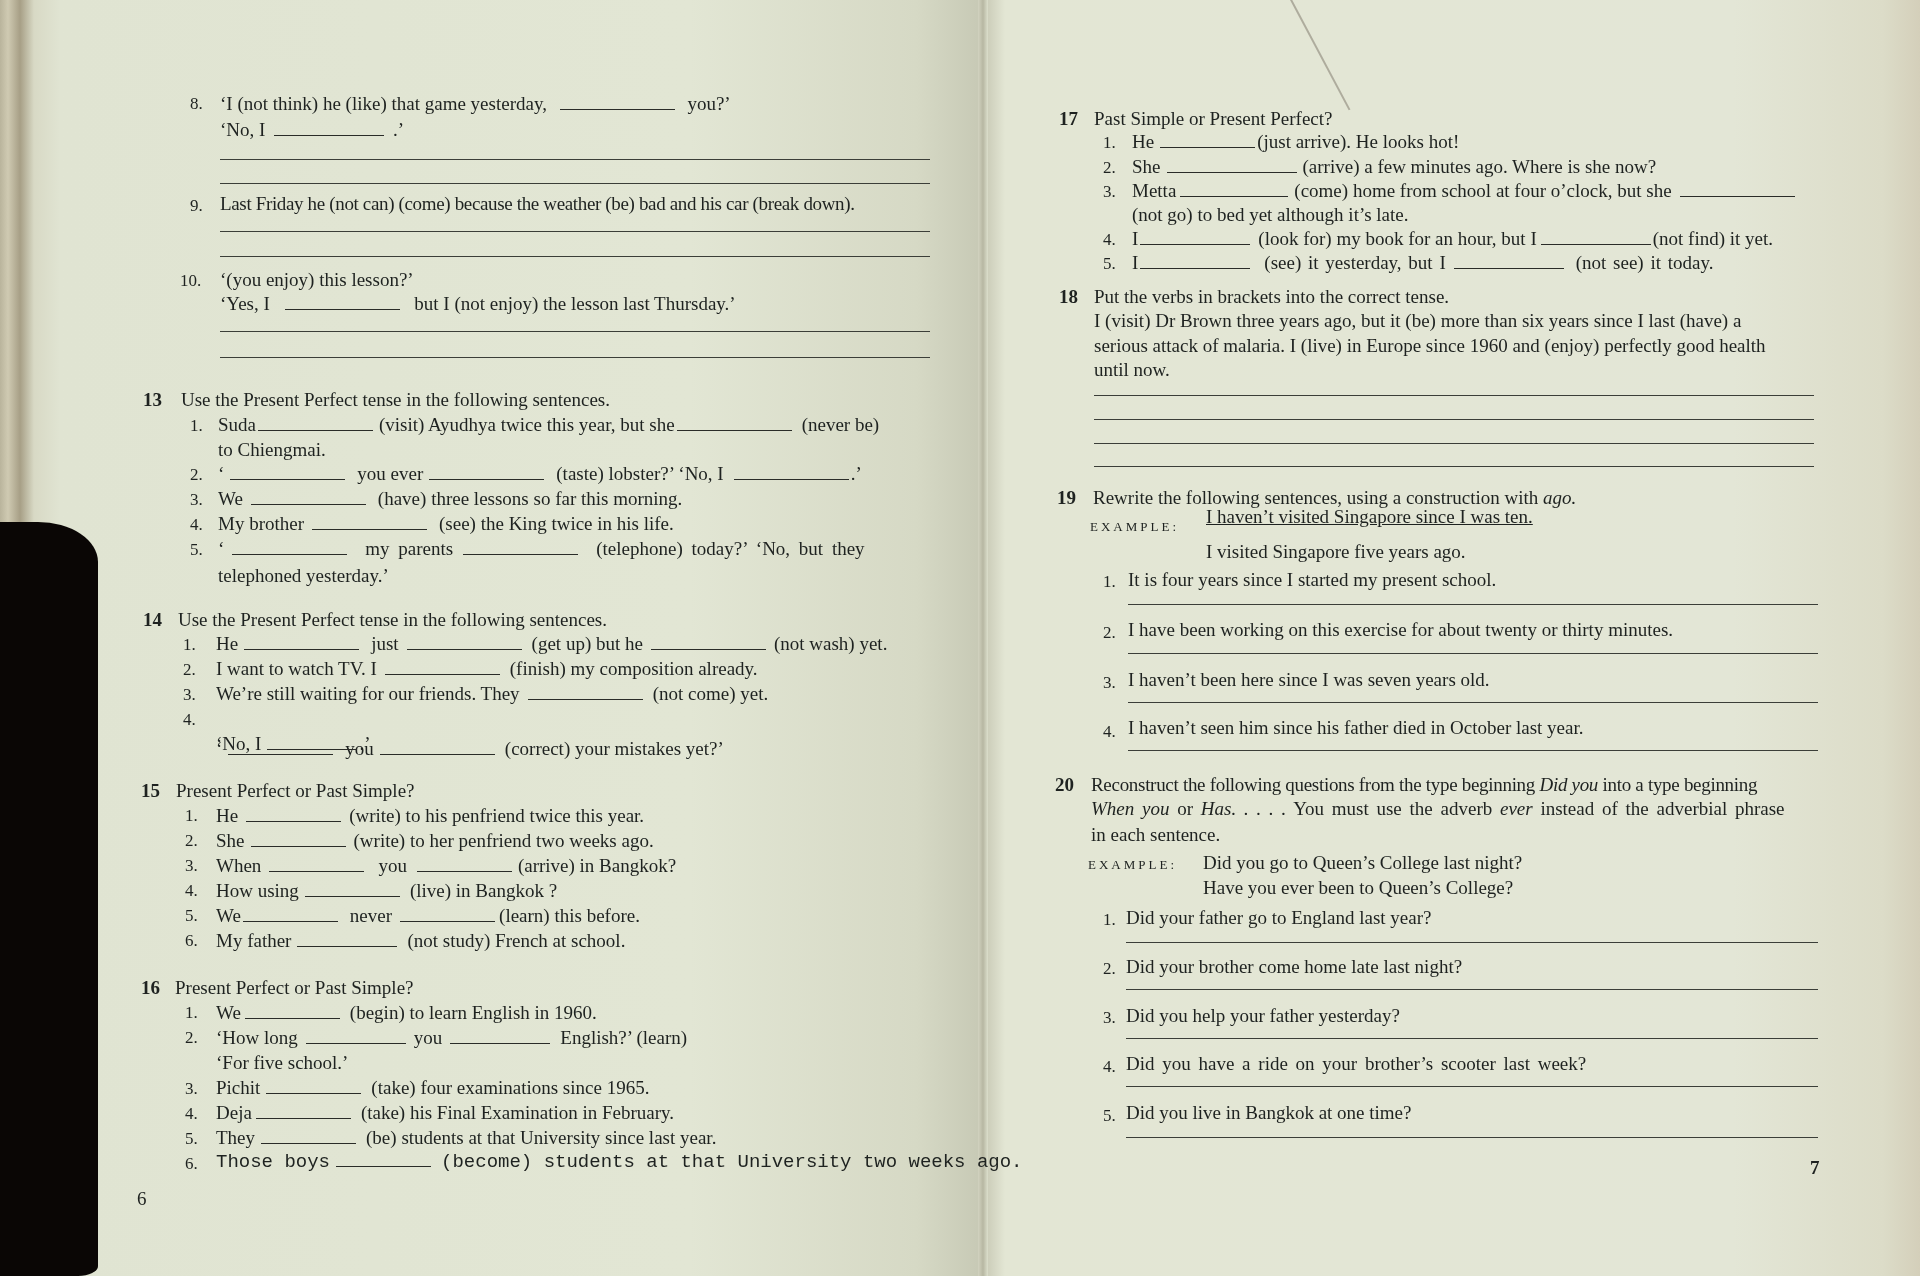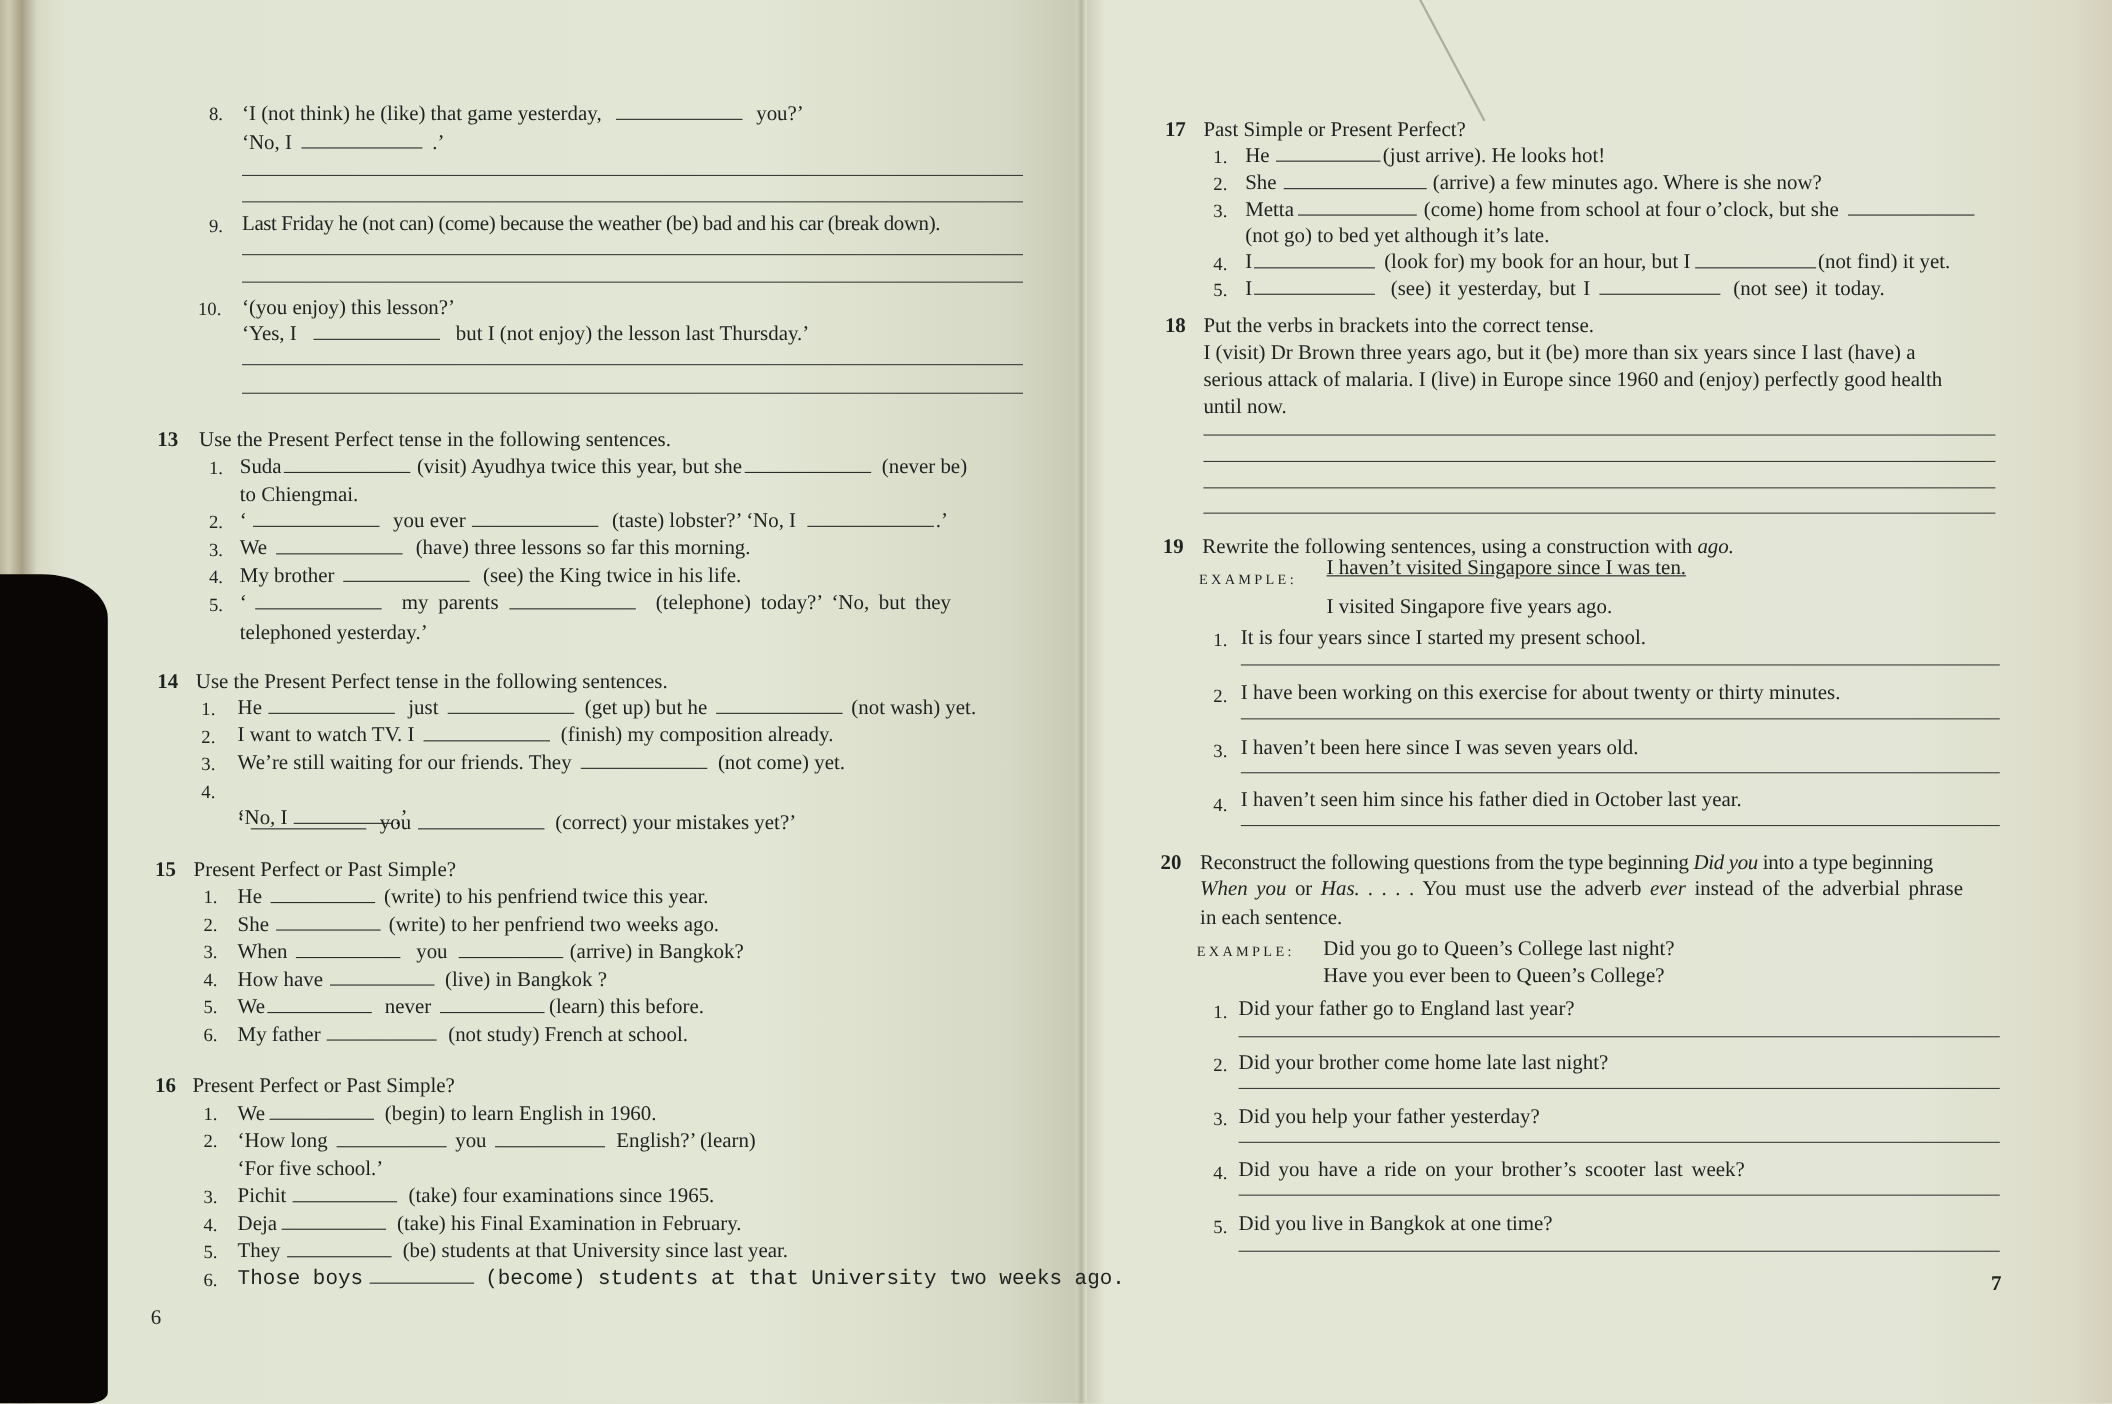--- a/index.html
+++ b/index.html
@@ -125,21 +125,21 @@
 <span class="num" style="left:185px;top:828px;">2.</span>
 <div class="abs t" style="left:216px;top:828px;">
   <span>She</span><span class="blank" style="width:95px;margin:0 8px 0 6px;"></span><span>(write) to her penfriend two weeks ago.</span>
 </div>
 <span class="num" style="left:185px;top:853px;">3.</span>
 <div class="abs t" style="left:216px;top:853px;">
   <span>When</span><span class="blank" style="width:95px;margin:0 14px 0 8px;"></span><span>you</span><span class="blank" style="width:95px;margin:0 6px 0 10px;"></span><span>(arrive) in Bangkok?</span>
 </div>
 <span class="num" style="left:185px;top:878px;">4.</span>
 <div class="abs t" style="left:216px;top:878px;">
-  <span>How have</span><span class="blank" style="width:95px;margin:0 10px 0 6px;"></span><span>(live) in Bangkok ?</span>
+  <span>How using</span><span class="blank" style="width:95px;margin:0 10px 0 6px;"></span><span>(live) in Bangkok ?</span>
 </div>
 <span class="num" style="left:185px;top:903px;">5.</span>
 <div class="abs t" style="left:216px;top:903px;">
   <span>We</span><span class="blank" style="width:95px;margin:0 12px 0 2px;"></span><span>never</span><span class="blank" style="width:95px;margin:0 4px 0 8px;"></span><span>(learn) this before.</span>
 </div>
 <span class="num" style="left:185px;top:928px;">6.</span>
 <div class="abs t" style="left:216px;top:928px;">
   <span>My father</span><span class="blank" style="width:100px;margin:0 10px 0 6px;"></span><span>(not study) French at school.</span>
 </div>
 

